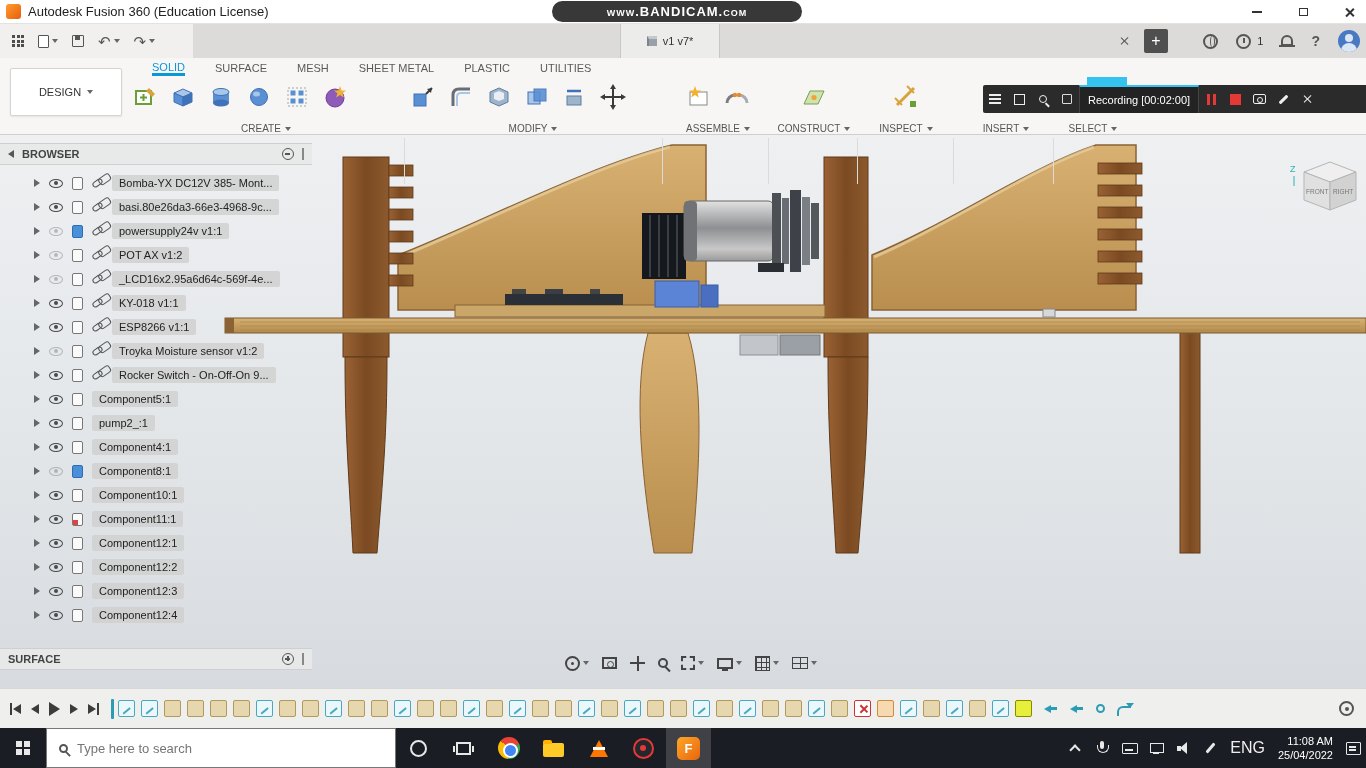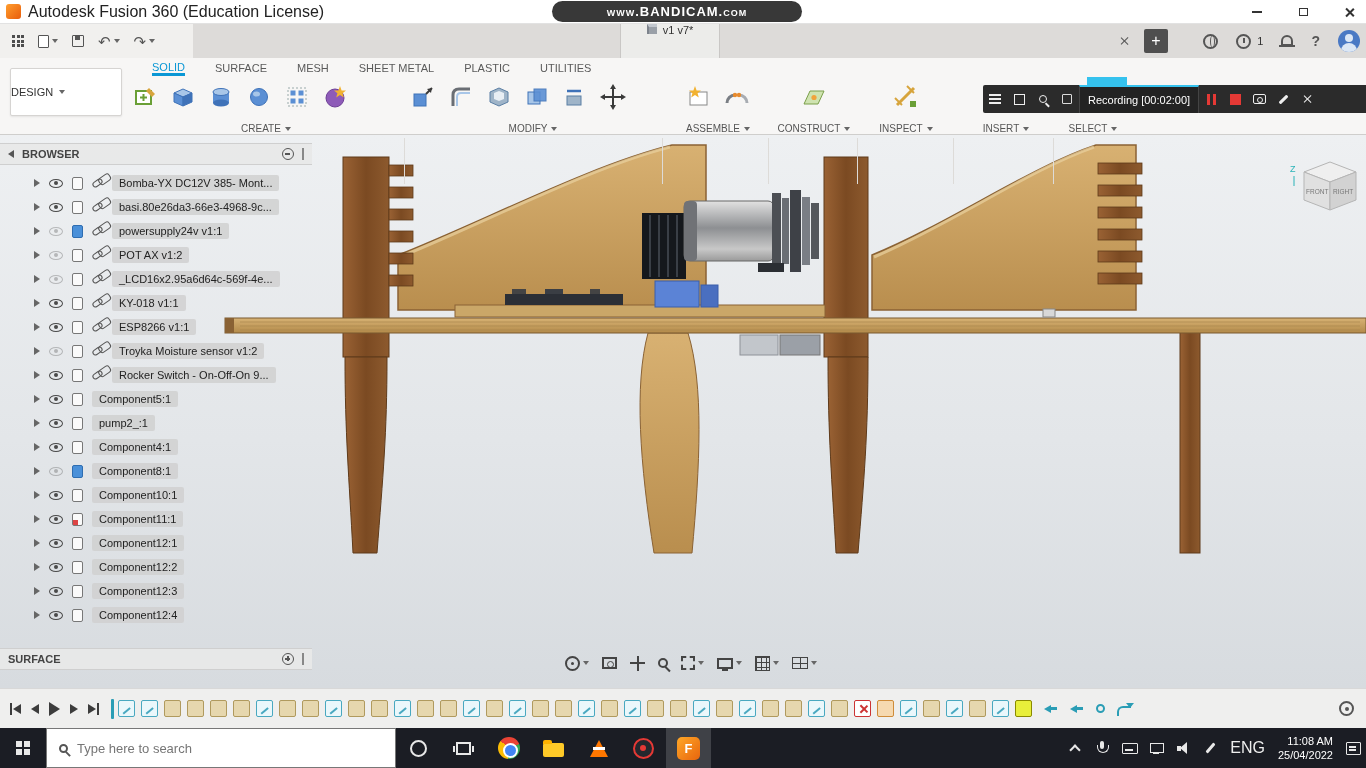--- a/index.html
+++ b/index.html
@@ -2,21 +2,21 @@
 <html><head>
 <meta charset="utf-8">
 <style>
   *{box-sizing:border-box;margin:0;padding:0}
   body{font-family:"Liberation Sans",sans-serif;background:#888}
   .stage{position:relative;width:1366px;height:768px;background:#dfe3e6;overflow:hidden;font-size:11px;color:#333}
 
   
   .titlebar{position:absolute;left:0;top:0;width:1366px;height:24px;background:#fff;border-bottom:1px solid #e2e2e2;display:flex;align-items:center;z-index:30}
   .fusion-logo{width:15px;height:15px;margin:0 7px 0 6px;border-radius:3px;background:linear-gradient(135deg,#ff9d2e,#e85d0c)}
-  .app-title{font-size:16px;color:#222}
+  .app-title{font-size:13px;color:#222}
   .watermark{position:absolute;left:552px;top:1px;width:250px;height:21px;background:#383838;border-radius:11px;color:#fff;display:flex;align-items:center;justify-content:center;font-weight:bold;font-size:13px;font-variant:small-caps;letter-spacing:1px}
   .wc{position:absolute;top:0;width:34px;height:24px;display:flex;align-items:center;justify-content:center}
   .wc-min{right:92px}.wc-max{right:46px}.wc-close{right:0}
   .wc-min i{width:10px;height:2px;background:#333;display:block}
   .wc-max i{width:9px;height:8px;border:1.5px solid #333;display:block}
   .wc-close i{position:relative;width:11px;height:11px;display:block}
   .wc-close i::before,.wc-close i::after{content:"";position:absolute;left:5px;top:0;width:1.6px;height:11px;background:#333}
   .wc-close i::before{transform:rotate(45deg)}.wc-close i::after{transform:rotate(-45deg)}
 
   
@@ -24,42 +24,42 @@
   .qb-left{position:absolute;left:0;top:0;height:34px;display:flex;align-items:center;gap:14px;padding-left:12px}
   .qicon{display:flex;align-items:center;gap:3px;color:#4d4d4d}
   .grid9{width:12px;height:12px;display:grid;grid-template-columns:repeat(3,3px);grid-template-rows:repeat(3,3px);gap:1.5px}
   .grid9 b{background:#4d4d4d}
   .filedoc{width:11px;height:13px;border:1.5px solid #555;border-radius:1px;position:relative;background:#fff}
   .floppy{width:12px;height:12px;border:1.5px solid #555;border-radius:1px;position:relative}
   .floppy::after{content:"";position:absolute;left:2px;top:0;width:5px;height:4px;background:#555}
   .uglyph{font-size:15px;line-height:15px;color:#555}
   .caret{width:0;height:0;border-left:3.5px solid transparent;border-right:3.5px solid transparent;border-top:4px solid #666;display:inline-block}
   .tabstrip{position:absolute;left:193px;top:0;right:0;height:34px;background:#dddbd9}
-  .doc-tab{position:absolute;left:620px;top:0;width:100px;height:34px;background:#ececea;border-left:1px solid #c9c7c5;border-right:1px solid #c9c7c5;display:flex;justify-content:center;gap:6px;font-size:11px;color:#333}
+  .doc-tab{position:absolute;left:620px;top:0;width:100px;height:34px;background:#ececea;border-left:1px solid #c9c7c5;border-right:1px solid #c9c7c5;display:flex;align-items:center;justify-content:center;gap:6px;font-size:11px;color:#333}
   .cube-ic{width:10px;height:10px;background:#9aa0a8;border-top:3px solid #c3c8cf;border-left:2px solid #7d838c}
   .tab-close{position:absolute;left:1112px;top:5px;width:24px;height:24px;display:flex;align-items:center;justify-content:center}
   .xbars{position:relative;width:10px;height:10px;display:block}
   .xbars::before,.xbars::after{content:"";position:absolute;left:4.5px;top:0;width:1.4px;height:10px;background:#555}
   .xbars::before{transform:rotate(45deg)}.xbars::after{transform:rotate(-45deg)}
   .newtab{position:absolute;left:1144px;top:5px;width:24px;height:24px;background:#4f4f4f;color:#fff;font-size:16px;display:flex;align-items:center;justify-content:center;border-radius:2px}
   .qb-right{position:absolute;right:6px;top:0;height:34px;display:flex;align-items:center;gap:18px}
   .ring{width:15px;height:15px;border:2px solid #555;border-radius:50%;position:relative}
   .ring.globe::after{content:"";position:absolute;left:5px;top:-1px;width:3px;height:13px;border-left:1px solid #555;border-right:1px solid #555;border-radius:50%}
   .clockic{width:15px;height:15px;border:2px solid #555;border-radius:50%;position:relative}
   .clockic::after{content:"";position:absolute;left:5px;top:2px;width:1.5px;height:5px;background:#555}
   .bellic{width:12px;height:11px;border:2px solid #555;border-radius:7px 7px 0 0;position:relative;margin-top:-2px}
   .bellic::after{content:"";position:absolute;left:-4px;bottom:-3px;width:16px;height:2px;background:#555}
   .helpq{font-size:14px;font-weight:bold;color:#555}
   .avatar{width:22px;height:22px;border-radius:50%;background:#4a79c4;position:relative;overflow:hidden}
   .avatar::before{content:"";position:absolute;left:7px;top:4px;width:8px;height:8px;border-radius:50%;background:#dce7f5}
   .avatar::after{content:"";position:absolute;left:3px;top:13px;width:16px;height:10px;border-radius:8px 8px 0 0;background:#dce7f5}
 
   
   .ribbon{position:absolute;left:0;top:58px;width:1366px;height:77px;background:#f7f6f5;border-bottom:1px solid #cfcecc;z-index:20}
-  .design-box{position:absolute;left:10px;top:10px;width:112px;height:48px;background:#fff;border:1px solid #d6d4d2;border-radius:2px;box-shadow:0 1px 2px rgba(0,0,0,.08);display:flex;align-items:center;justify-content:flex-start;gap:6px;font-size:11px;color:#333}
+  .design-box{position:absolute;left:10px;top:10px;width:112px;height:48px;background:#fff;border:1px solid #d6d4d2;border-radius:2px;box-shadow:0 1px 2px rgba(0,0,0,.08);display:flex;align-items:center;justify-content:center;gap:6px;font-size:11px;color:#333}
   .rtabs{position:absolute;left:152px;top:0;height:18px;display:flex;gap:30px;align-items:flex-end}
   .rtab{font-size:11px;color:#5a5a5a;padding-bottom:2px;cursor:default}
   .rtab.active{color:#0a97d5;border-bottom:3px solid #0a97d5;padding-bottom:0}
   .rgroup{position:absolute;top:20px;height:56px}
   .rg-icons{display:flex;align-items:center;gap:8px;height:38px}
   .rg-label{position:absolute;left:0;right:0;bottom:0;text-align:center;font-size:10px;color:#555;display:flex;align-items:center;justify-content:center;gap:4px}
   .ric{width:30px;height:32px;display:flex;align-items:center;justify-content:center}
   .sep{position:absolute;top:80px;height:46px;width:1px;background:#dddbd8;z-index:21}
 
   

